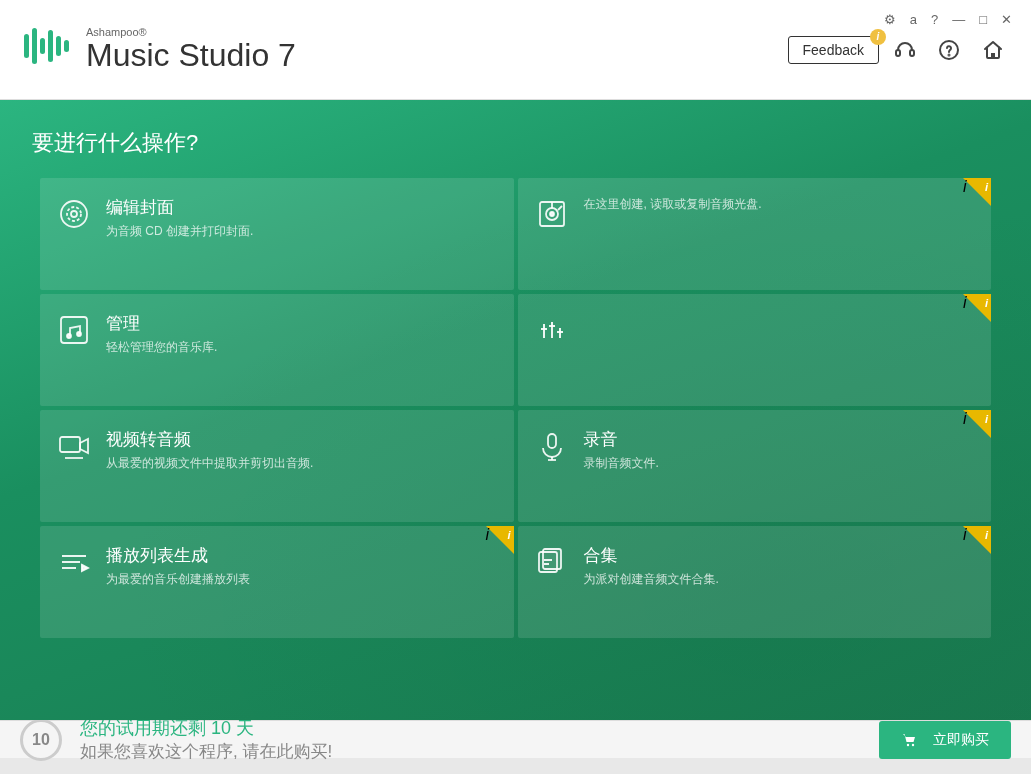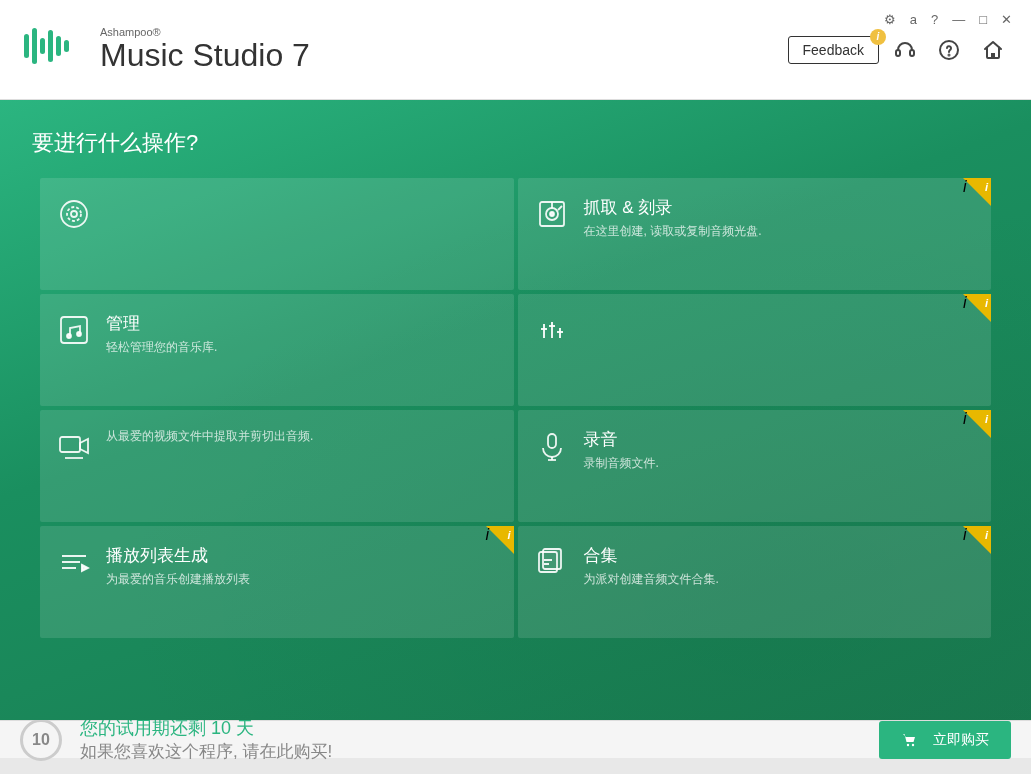--- a/index.html
+++ b/index.html
@@ -17,21 +17,21 @@
       background: #fff;
       display: flex;
       align-items: center;
       padding: 0 20px;
       border-bottom: 1px solid #ddd;
       position: relative;
     }
     .logo-area {
       display: flex;
       align-items: center;
-      gap: 28px;
+      gap: 14px;
     }
     .logo-icon {
       color: #2ea87e;
       font-size: 42px;
       line-height: 1;
     }
     .app-title-area {
       display: flex;
       flex-direction: column;
     }
@@ -319,31 +319,34 @@
   <div class="page-title">要进行什么操作?</div>
 
   <div class="grid-container" id="feature-grid">
 
   <div class="grid-cell">
         <div class="cell-icon"><svg width="32" height="32" viewBox="0 0 32 32" fill="none" stroke="rgba(255,255,255,0.9)" stroke-width="1.8">
     <circle cx="16" cy="16" r="13"></circle>
     <circle cx="16" cy="16" r="3"></circle>
     <circle cx="16" cy="16" r="7" stroke-dasharray="3 2"></circle>
   </svg></div>
+        <div class="cell-text">
+          <div class="cell-title">编辑封面</div>
+          <div class="cell-desc">为音频 CD 创建并打印封面.</div>
+        </div>
       </div>
       <div class="grid-cell has-badge">
         <div class="cell-icon"><svg width="32" height="32" viewBox="0 0 32 32" fill="none" stroke="rgba(255,255,255,0.9)" stroke-width="1.8">
     <rect x="4" y="4" width="24" height="24" rx="2"></rect>
     <circle cx="16" cy="16" r="6"></circle>
     <circle cx="16" cy="16" r="2" fill="rgba(255,255,255,0.9)"></circle>
     <line x1="16" y1="4" x2="16" y2="10"></line>
     <line x1="26" y1="8" x2="22" y2="12"></line>
   </svg></div>
         <div class="cell-text">
-          <div class="cell-title">抓取 &amp; 刻录</div>
           <div class="cell-desc">在这里创建, 读取或复制音频光盘.</div>
         </div>
       </div>
       <div class="grid-cell">
         <div class="cell-icon"><svg width="32" height="32" viewBox="0 0 32 32" fill="none" stroke="rgba(255,255,255,0.9)" stroke-width="1.8">
     <rect x="3" y="3" width="26" height="26" rx="3"></rect>
     <path d="M12 22v-8l10-2v8"></path>
     <circle cx="11" cy="22" r="2" fill="rgba(255,255,255,0.9)"></circle>
     <circle cx="21" cy="20" r="2" fill="rgba(255,255,255,0.9)"></circle>
   </svg></div>
@@ -362,20 +365,21 @@
     <line x1="21" y1="18" x2="27" y2="18"></line>
   </svg></div>
       </div>
       <div class="grid-cell">
         <div class="cell-icon"><svg width="32" height="32" viewBox="0 0 32 32" fill="none" stroke="rgba(255,255,255,0.9)" stroke-width="1.8">
     <rect x="2" y="7" width="20" height="15" rx="2"></rect>
     <path d="M22 13l8-4v14l-8-4z"></path>
     <line x1="7" y1="28" x2="25" y2="28"></line>
   </svg></div>
         <div class="cell-text">
+          <div class="cell-title">视频转音频</div>
           <div class="cell-desc">从最爱的视频文件中提取并剪切出音频.</div>
         </div>
       </div>
       <div class="grid-cell has-badge">
         <div class="cell-icon"><svg width="32" height="32" viewBox="0 0 32 32" fill="none" stroke="rgba(255,255,255,0.9)" stroke-width="1.8">
     <rect x="12" y="4" width="8" height="14" rx="4"></rect>
     <path d="M7 18a9 9 0 0 0 18 0"></path>
     <line x1="16" y1="27" x2="16" y2="30"></line>
     <line x1="12" y1="30" x2="20" y2="30"></line>
   </svg></div>

